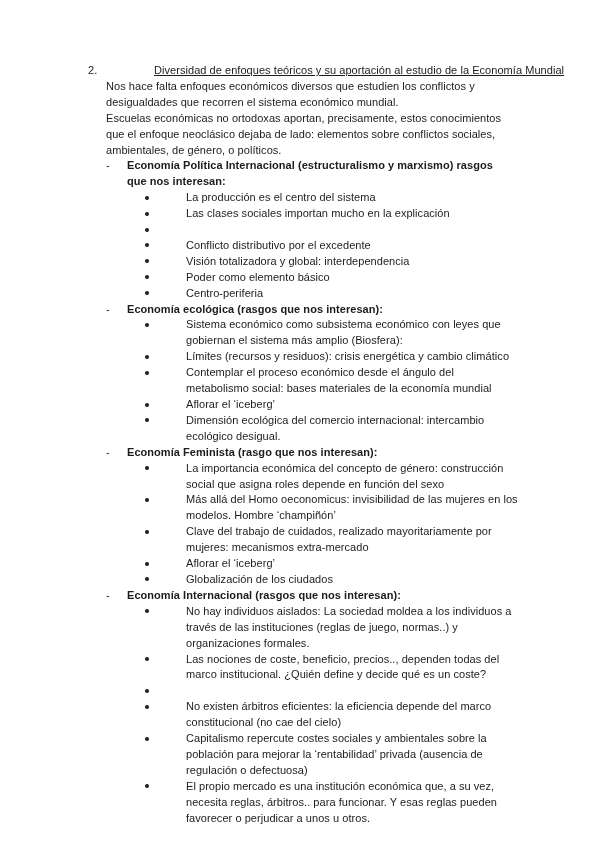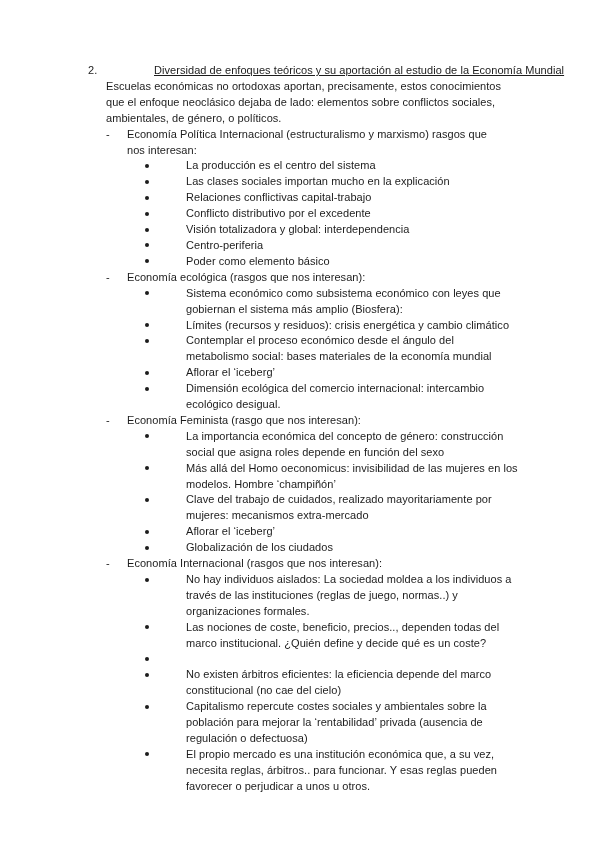--- a/index.html
+++ b/index.html
@@ -18,21 +18,21 @@
     font-size: 11px;
     line-height: 15.9px;
     letter-spacing: 0.05px;
   }
   .title-row { display: flex; }
   .num { flex: none; width: 18px; }
   .title { text-decoration: underline; white-space: nowrap; padding-left: 48px; }
   .para { margin: 0 0 0 18px; max-width: 412px; }
   .dash-row { display: flex; margin-left: 18px; }
   .dash { flex: none; width: 21px; }
-  .dash-text { max-width: 376px; }
+  .dash-text { max-width: 376px; font-weight: bold; }
   .bullet-row { display: flex; margin-left: 57px; min-height: 15.9px; }
   .dot { flex: none; width: 17px; }
   .dot::before {
     content: "";
     display: block;
     width: 4px;
     height: 4px;
     border-radius: 50%;
     background: #1c1c1c;
     margin-top: 5.5px;
@@ -42,54 +42,54 @@
 </head>
 <body>
 
 <div class="doc">
 
   <div class="title-row">
     <span class="num">2.</span>
     <span class="title">Diversidad de enfoques teóricos y su aportación al estudio de la Economía Mundial</span>
   </div>
 
+  <p class="para">Nos hace falta enfoques económicos diversos que estudien los conflictos y desigualdades que recorren el sistema económico mundial.</p>
   <p class="para">Escuelas económicas no ortodoxas aportan, precisamente, estos conocimientos que el enfoque neoclásico dejaba de lado: elementos sobre conflictos sociales, ambientales, de género, o políticos.</p>
 
   <div>
       <div class="dash-row">
         <span class="dash">-</span>
         <span class="dash-text">Economía Política Internacional (estructuralismo y marxismo) rasgos que nos interesan:</span>
       </div>
       <div class="bullet-row">
         <span class="dot"></span>
         <span class="bullet-text">La producción es el centro del sistema</span>
       </div>
       <div class="bullet-row">
         <span class="dot"></span>
         <span class="bullet-text">Las clases sociales importan mucho en la explicación</span>
       </div>
       <div class="bullet-row">
         <span class="dot"></span>
-        <span class="bullet-text">Relaciones conflictivas capital-trabajo</span>
       </div>
       <div class="bullet-row">
         <span class="dot"></span>
         <span class="bullet-text">Conflicto distributivo por el excedente</span>
       </div>
       <div class="bullet-row">
         <span class="dot"></span>
         <span class="bullet-text">Visión totalizadora y global: interdependencia</span>
       </div>
       <div class="bullet-row">
         <span class="dot"></span>
-        <span class="bullet-text">Centro-periferia</span>
+        <span class="bullet-text">Poder como elemento básico</span>
       </div>
       <div class="bullet-row">
         <span class="dot"></span>
-        <span class="bullet-text">Poder como elemento básico</span>
+        <span class="bullet-text">Centro-periferia</span>
       </div>
       <div class="dash-row">
         <span class="dash">-</span>
         <span class="dash-text">Economía ecológica (rasgos que nos interesan):</span>
       </div>
       <div class="bullet-row">
         <span class="dot"></span>
         <span class="bullet-text">Sistema económico como subsistema económico con leyes que gobiernan el sistema más amplio (Biosfera):</span>
       </div>
       <div class="bullet-row">

